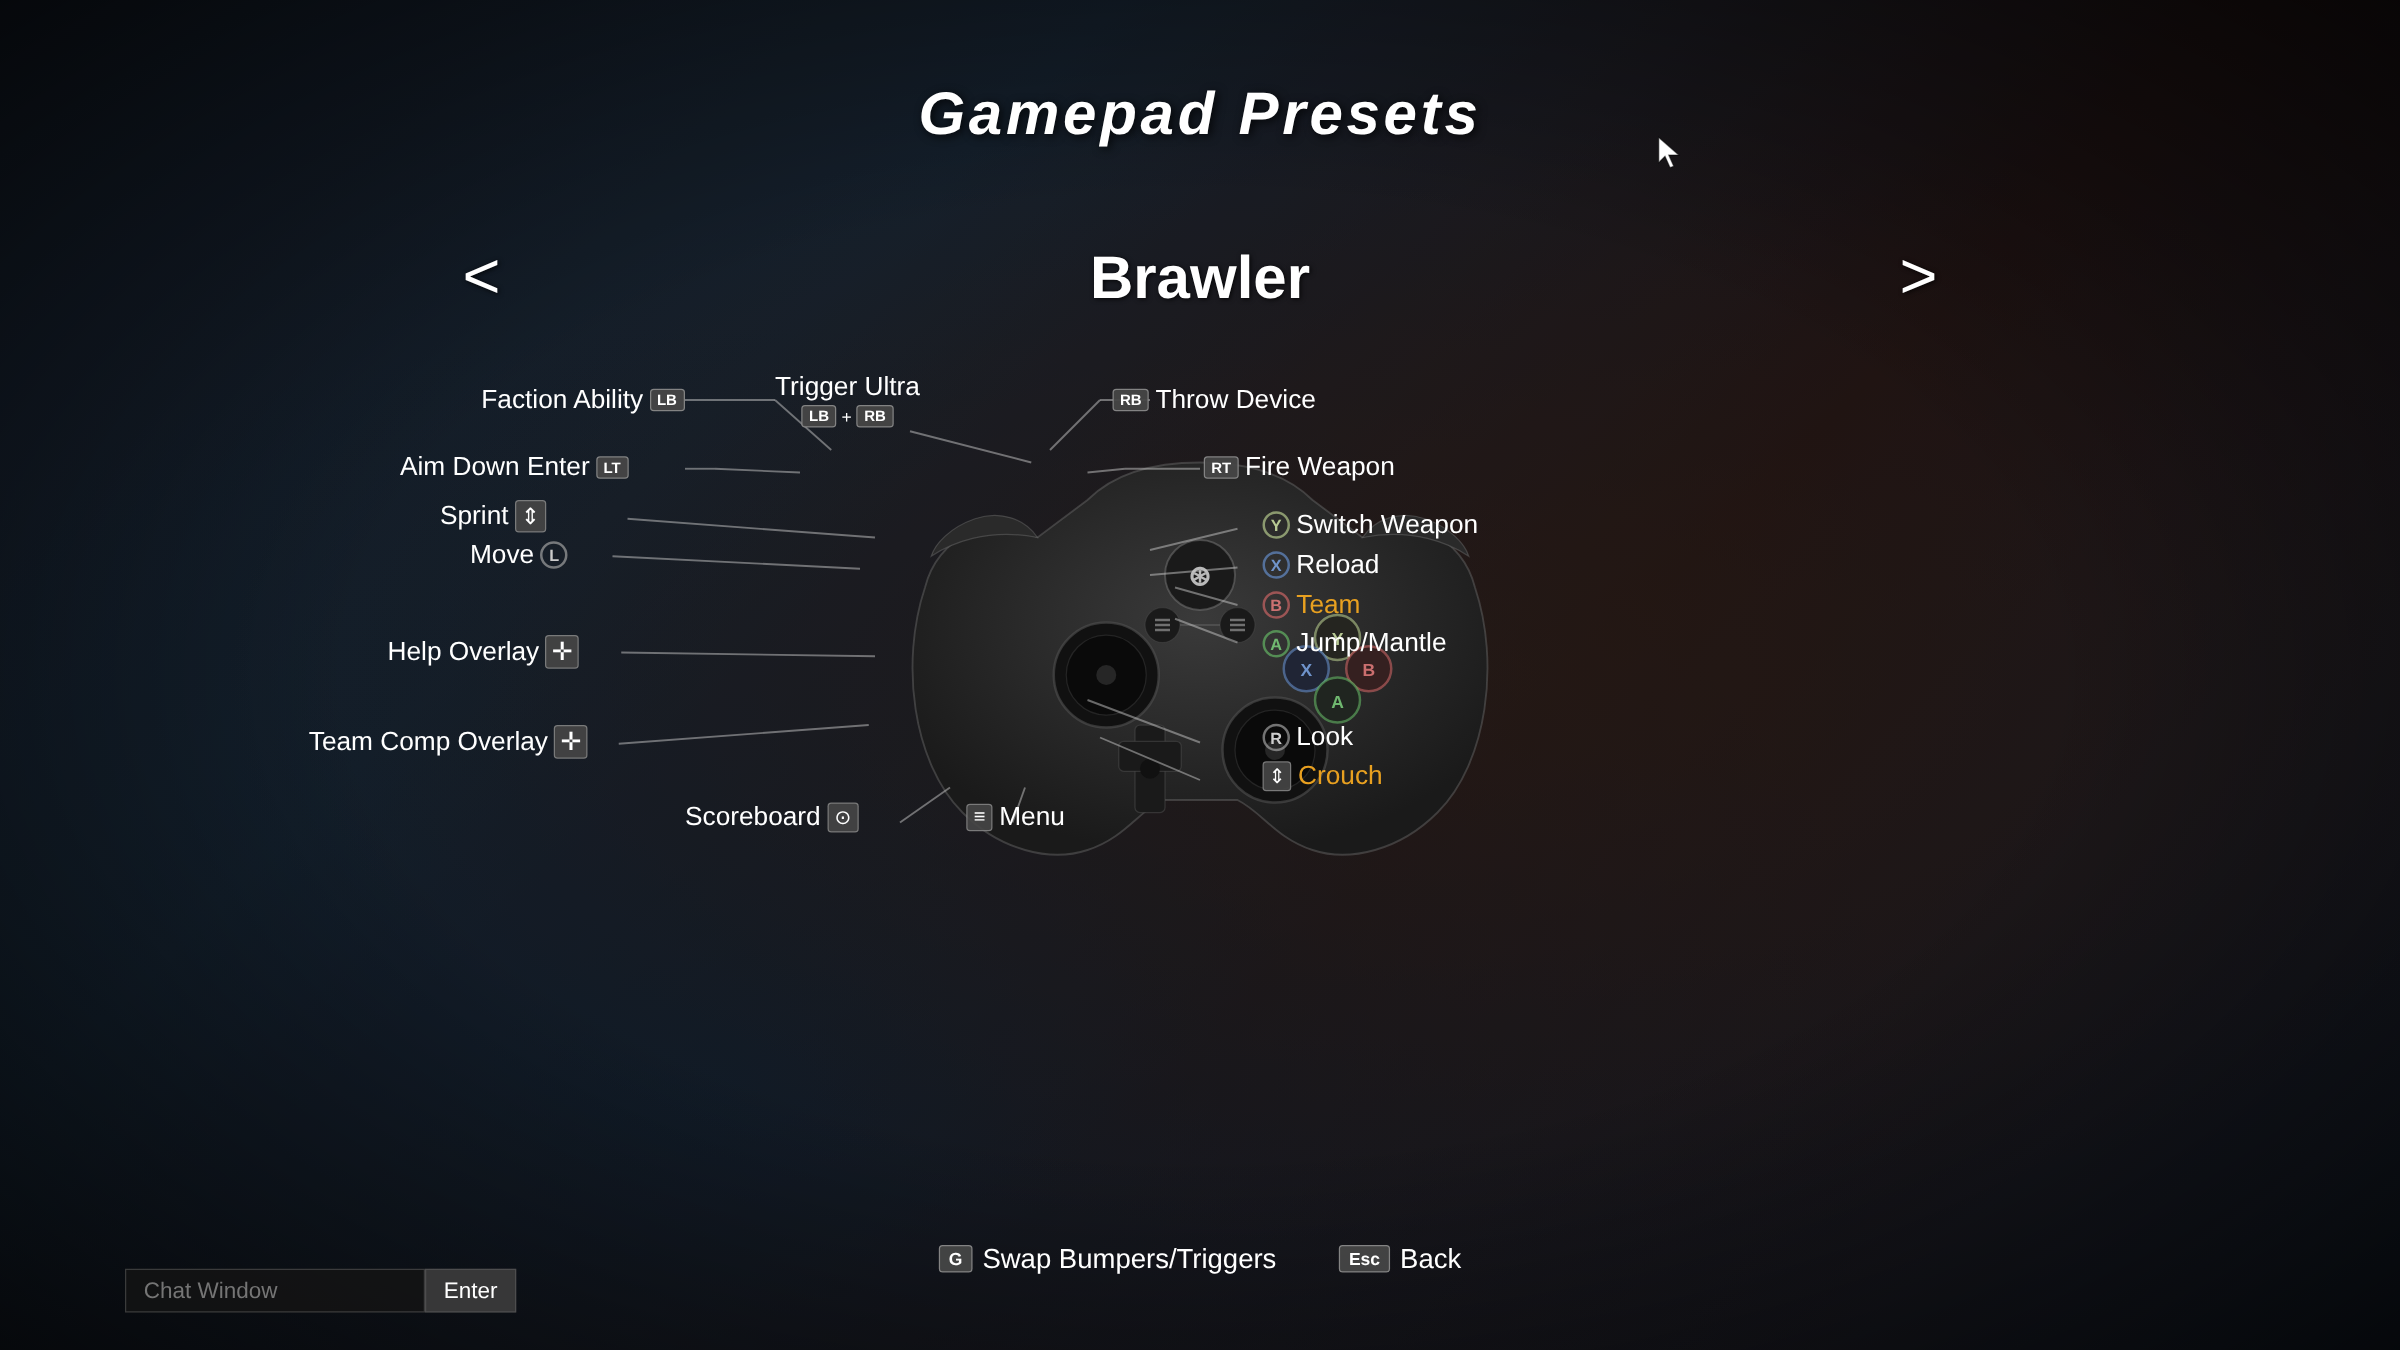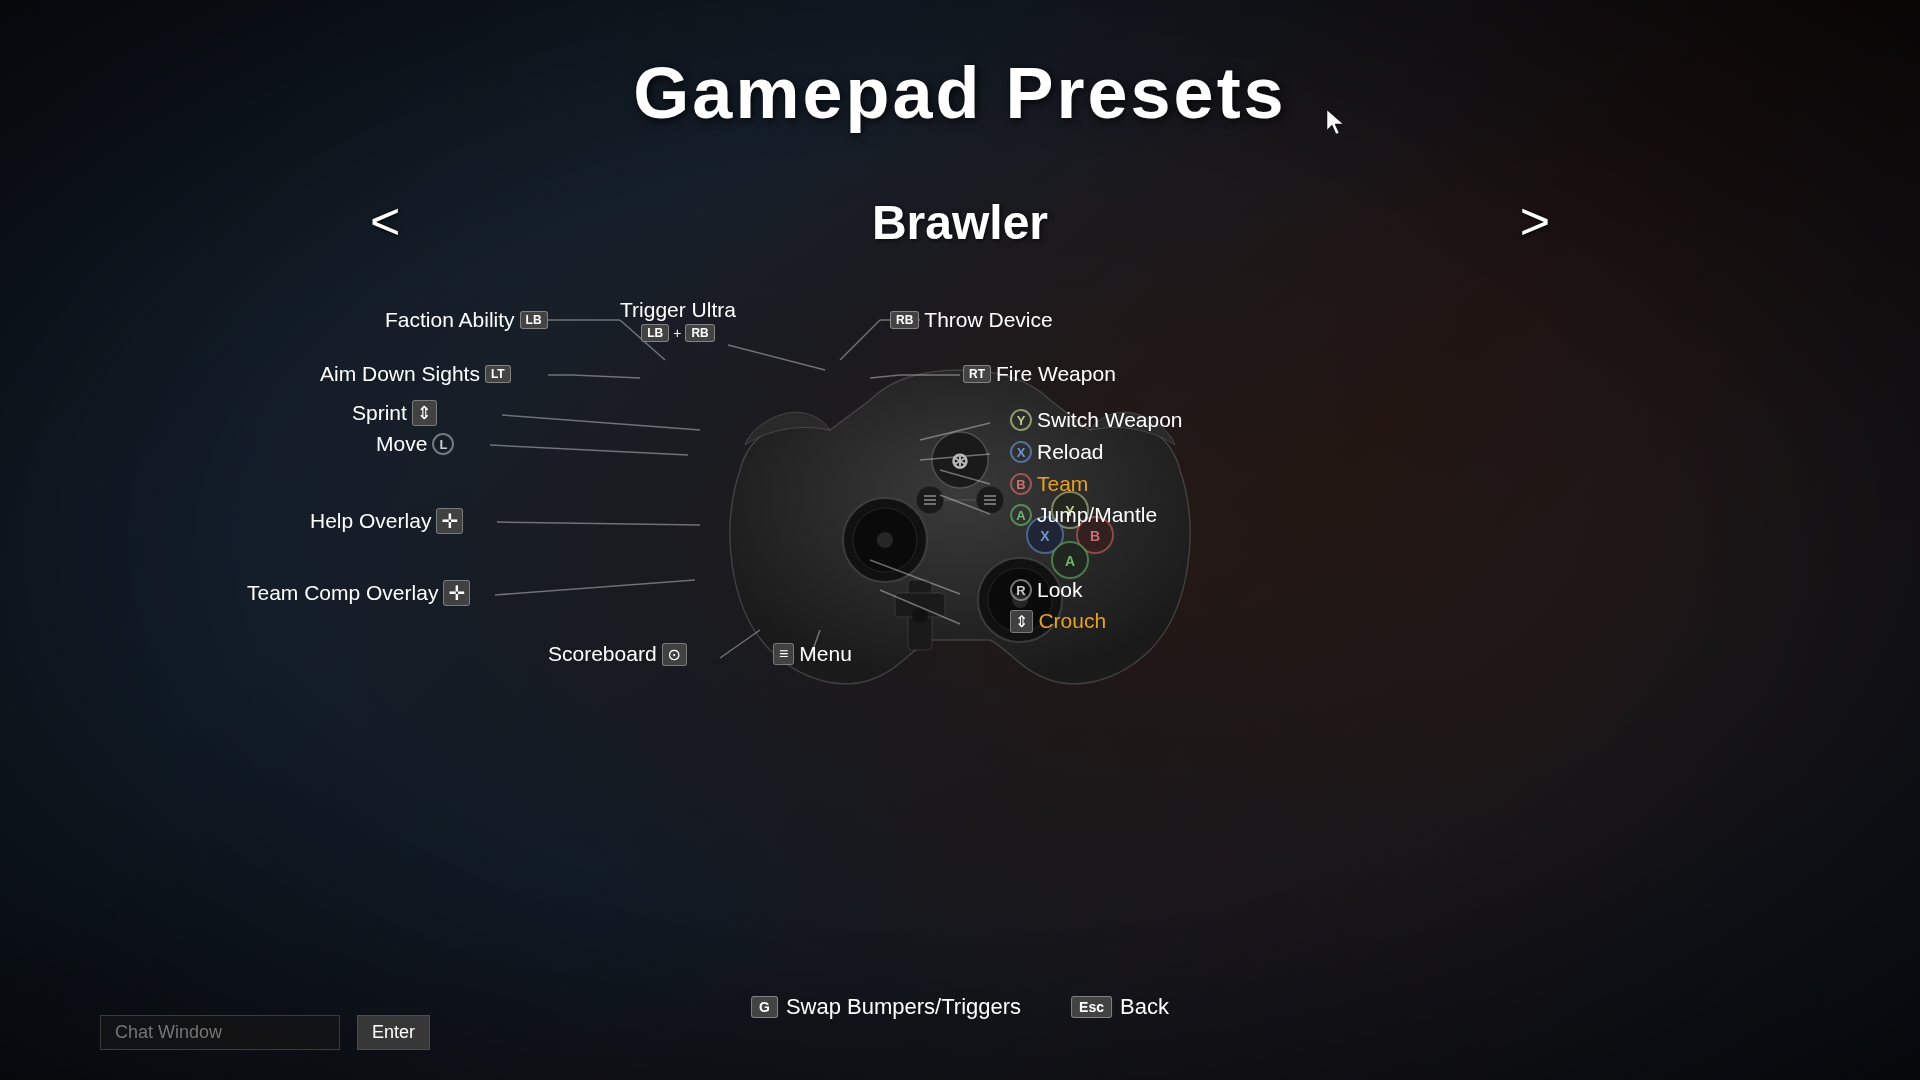--- a/index.html
+++ b/index.html
@@ -34,25 +34,26 @@
     
     .vignette {
       position: absolute;
       inset: 0;
       background: radial-gradient(ellipse at 50% 50%, transparent 50%, rgba(0,0,0,0.7) 100%);
       pointer-events: none;
     }
 
     .page-title {
       position: absolute;
-      top: 52px;
+      top: 64px;
       left: 50%;
       transform: translateX(-50%);
-      font-size: 72px;
+      font-size: 48px;
       font-weight: 900;
+      font-style: italic;
       color: white;
       text-shadow: 2px 2px 8px rgba(0,0,0,0.8);
       letter-spacing: 3px;
       white-space: nowrap;
     }
 
     .preset-name {
       position: absolute;
       top: 195px;
       left: 50%;
@@ -111,21 +112,21 @@
       gap: 8px;
     }
 
     
     .chat-window {
       position: absolute;
       bottom: 30px;
       left: 100px;
       display: flex;
       align-items: center;
-      gap: 17px;
+      gap: 0;
     }
 
     .chat-input {
       background: rgba(20,20,20,0.8);
       border: 1px solid rgba(100,100,100,0.5);
       color: rgba(200,200,200,0.8);
       font-size: 18px;
       padding: 6px 14px;
       width: 240px;
     }
@@ -335,21 +336,21 @@
       <span class="lbl-badge">RB</span>
     </div>
   </div>
 
   <div class="lbl" style="left:890px; top:308px;">
     <span class="lbl-badge">RB</span>
     <span>Throw Device</span>
   </div>
 
   <div class="lbl" style="left:320px; top:362px;">
-    <span>Aim Down Sights</span>
+    <span>Aim Down Enter</span>
     <span class="lbl-badge">LT</span>
   </div>
 
   <div class="lbl" style="left:920px; top:362px;padding-left:43px;">
     <span class="lbl-badge">RT</span>
     <span>Fire Weapon</span>
   </div>
 
   <div class="lbl" style="left:352px; top:400px;align-items:center;">
     <span>Sprint</span>

